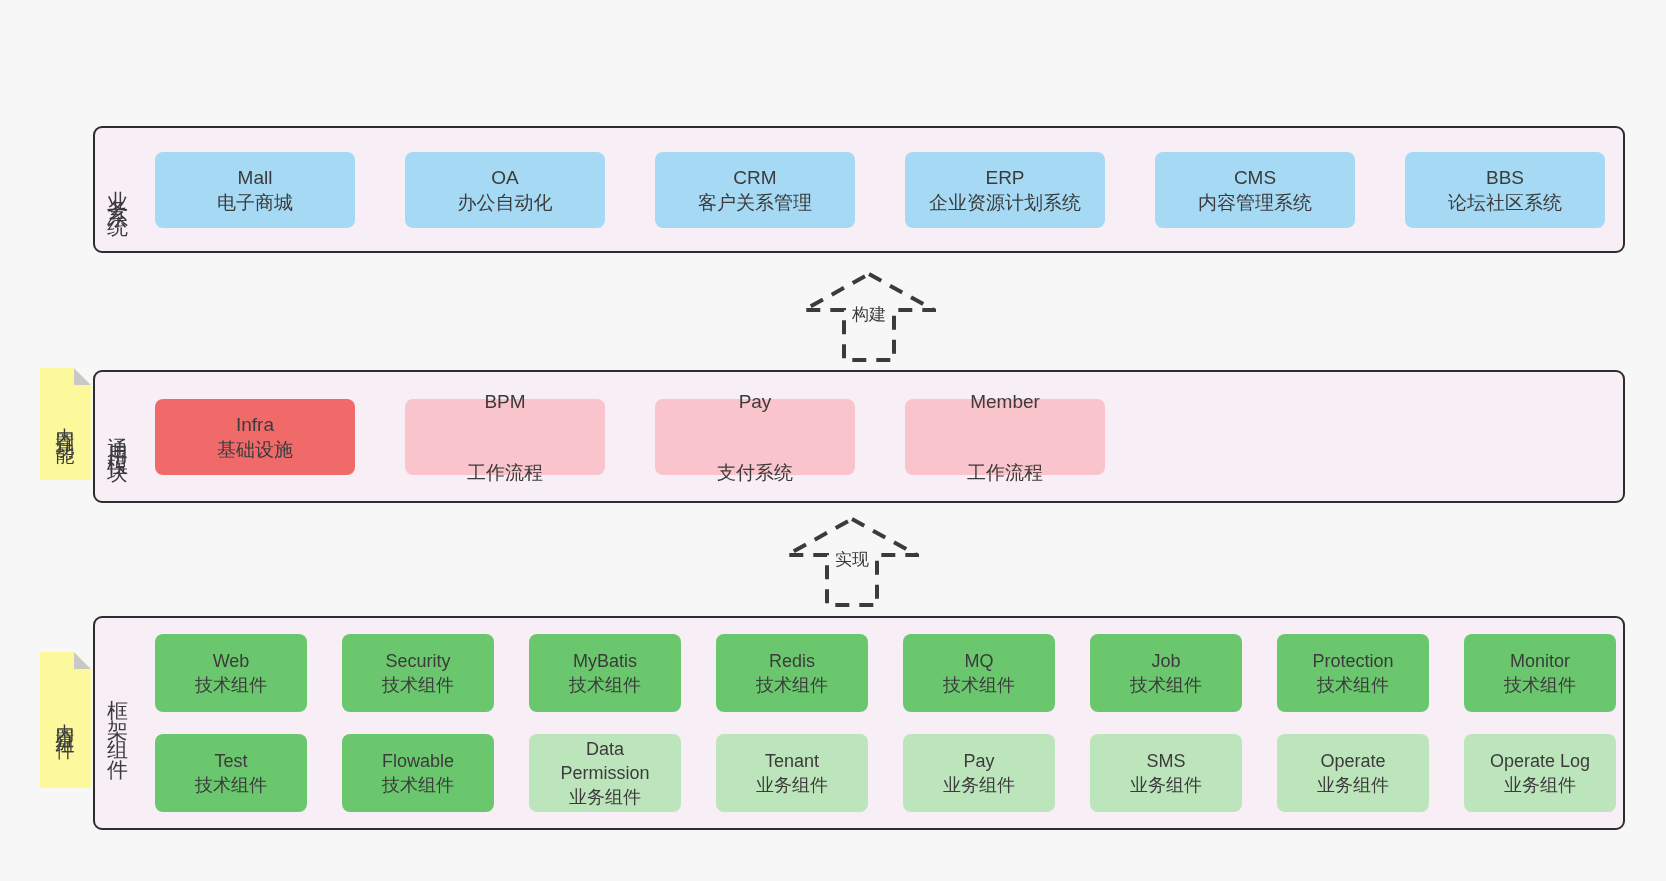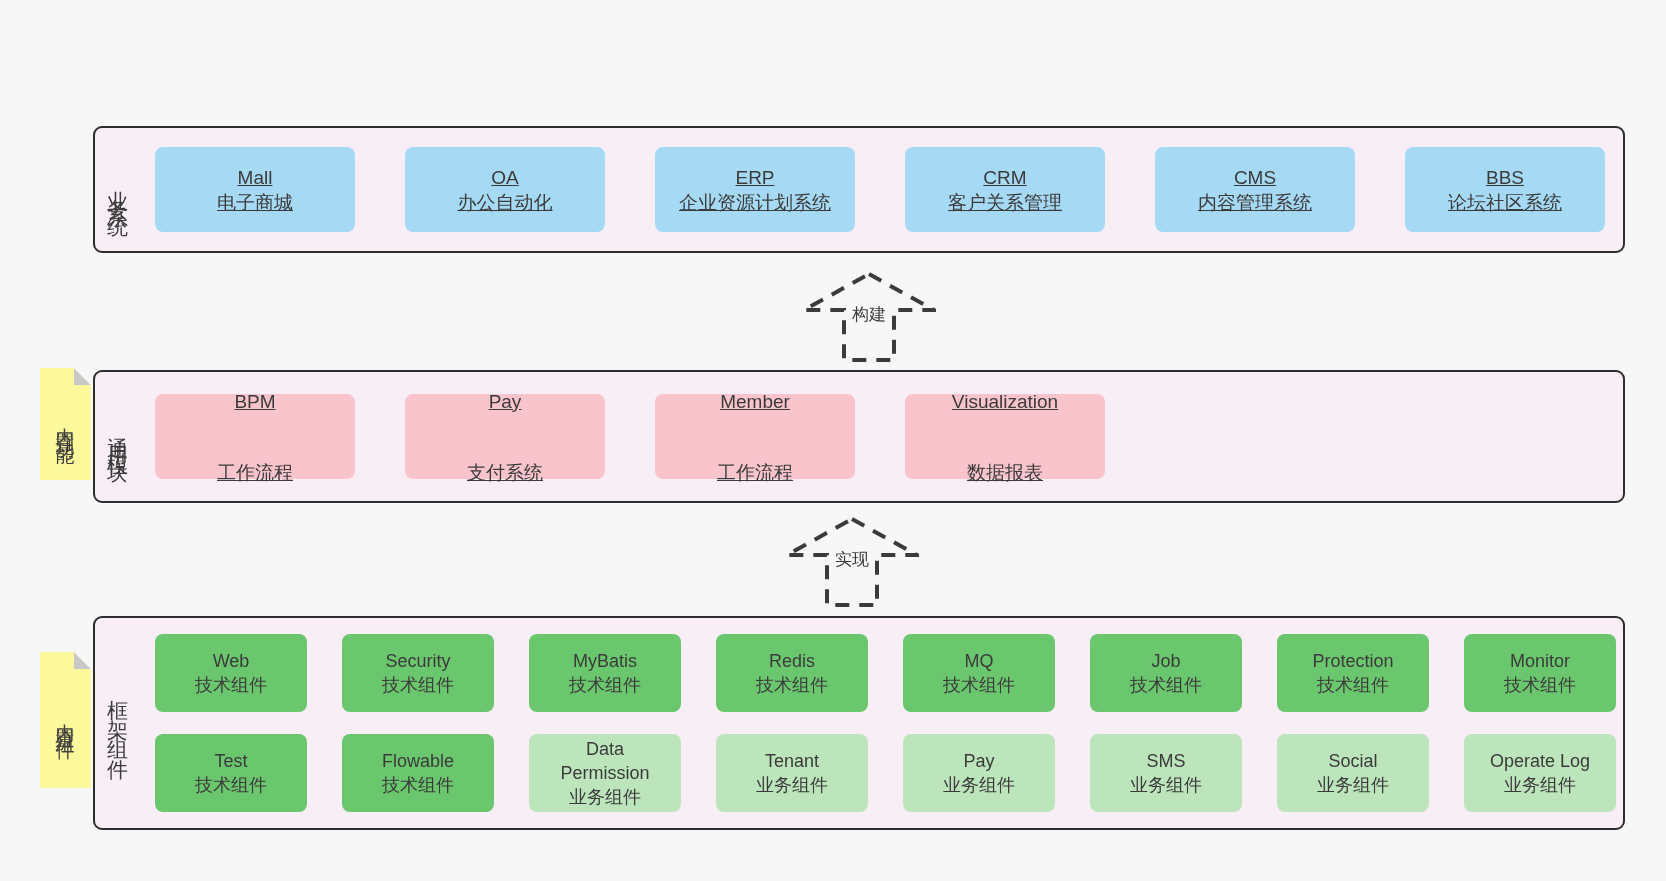--- a/index.html
+++ b/index.html
@@ -28,21 +28,21 @@
   }
   .band3 .band-label span{letter-spacing:20px;}
   .band-boxes{flex:1; display:flex; align-items:center; gap:50px; margin-left:14px;}
   .band-col{flex:1; display:flex; flex-direction:column; justify-content:center; gap:22px; margin-left:14px;}
   .band-col .band-boxes{flex:none; margin-left:0; gap:35px;}
   .box{
     border-radius:8px; display:flex; flex-direction:column; align-items:center;
     justify-content:center; text-align:center; font-size:19px; line-height:25px;
     color:var(--text); flex:none;
   }
-  .band1 .box,.band2 .box{width:200px; height:85px;text-decoration:underline;}
+  .band1 .box,.band2 .box{width:200px; height:76px;}
   .band3 .box{width:152px; height:78px; box-sizing:border-box; padding:2px 18px; font-size:18px; line-height:24px;}
   .box.blue{background:var(--blue);} .box.red{background:var(--red);}
   .box.pink{background:var(--pink);gap:46px;} .box.green{background:var(--green);}
   .box.lightgreen{background:var(--lightgreen);}
   .sticky{
     position:absolute; left:40px; width:51px; background:var(--yellow);
     display:flex; align-items:center; justify-content:center;
     clip-path:polygon(0 0, calc(100% - 17px) 0, 100% 17px, 100% 100%, 0 100%);
     filter:drop-shadow(1px 2px 2px rgba(0,0,0,0.22));
   }
@@ -80,26 +80,26 @@
     <div class="band-boxes">
       <div class="box blue">
         <div class="box-name">Mall</div>
         <div class="box-desc">电子商城</div>
       </div>
       <div class="box blue">
         <div class="box-name">OA</div>
         <div class="box-desc">办公自动化</div>
       </div>
       <div class="box blue">
+        <div class="box-name">CRM</div>
+        <div class="box-desc">客户关系管理</div>
+      </div>
+      <div class="box blue">
         <div class="box-name">ERP</div>
         <div class="box-desc">企业资源计划系统</div>
-      </div>
-      <div class="box blue">
-        <div class="box-name">CRM</div>
-        <div class="box-desc">客户关系管理</div>
       </div>
       <div class="box blue">
         <div class="box-name">CMS</div>
         <div class="box-desc">内容管理系统</div>
       </div>
       <div class="box blue">
         <div class="box-name">BBS</div>
         <div class="box-desc">论坛社区系统</div>
       </div>
     </div>
@@ -115,35 +115,35 @@
   <div class="sticky sticky1">
     <span class="flap"></span>
     <span class="txt">内置功能</span>
   </div>
 
   <div class="band band2">
     <div class="band-label">
       <span>通用模块</span>
     </div>
     <div class="band-boxes">
+      <div class="box red">
+        <div class="box-name">Infra</div>
+        <div class="box-desc">基础设施</div>
+      </div>
       <div class="box pink">
         <div class="box-name">BPM</div>
         <div class="box-desc">工作流程</div>
       </div>
       <div class="box pink">
         <div class="box-name">Pay</div>
         <div class="box-desc">支付系统</div>
       </div>
       <div class="box pink">
         <div class="box-name">Member</div>
         <div class="box-desc">工作流程</div>
-      </div>
-      <div class="box pink">
-        <div class="box-name">Visualization</div>
-        <div class="box-desc">数据报表</div>
       </div>
     </div>
   </div>
 
   <div class="arrow arrow2">
     <svg viewBox="0 0 134 90" aria-hidden="true">
       <polygon points="67,2 132,38 92,38 92,88 42,88 42,38 2,38"></polygon>
     </svg>
     <span class="arrow-label">实现</span>
   </div>
@@ -211,21 +211,21 @@
         </div>
         <div class="box lightgreen">
           <div class="box-name">Pay</div>
           <div class="box-desc">业务组件</div>
         </div>
         <div class="box lightgreen">
           <div class="box-name">SMS</div>
           <div class="box-desc">业务组件</div>
         </div>
         <div class="box lightgreen">
-          <div class="box-name">Social</div>
+          <div class="box-name">Operate</div>
           <div class="box-desc">业务组件</div>
         </div>
         <div class="box lightgreen">
           <div class="box-name">Operate Log</div>
           <div class="box-desc">业务组件</div>
         </div>
       </div>
     </div>
   </div>
 

